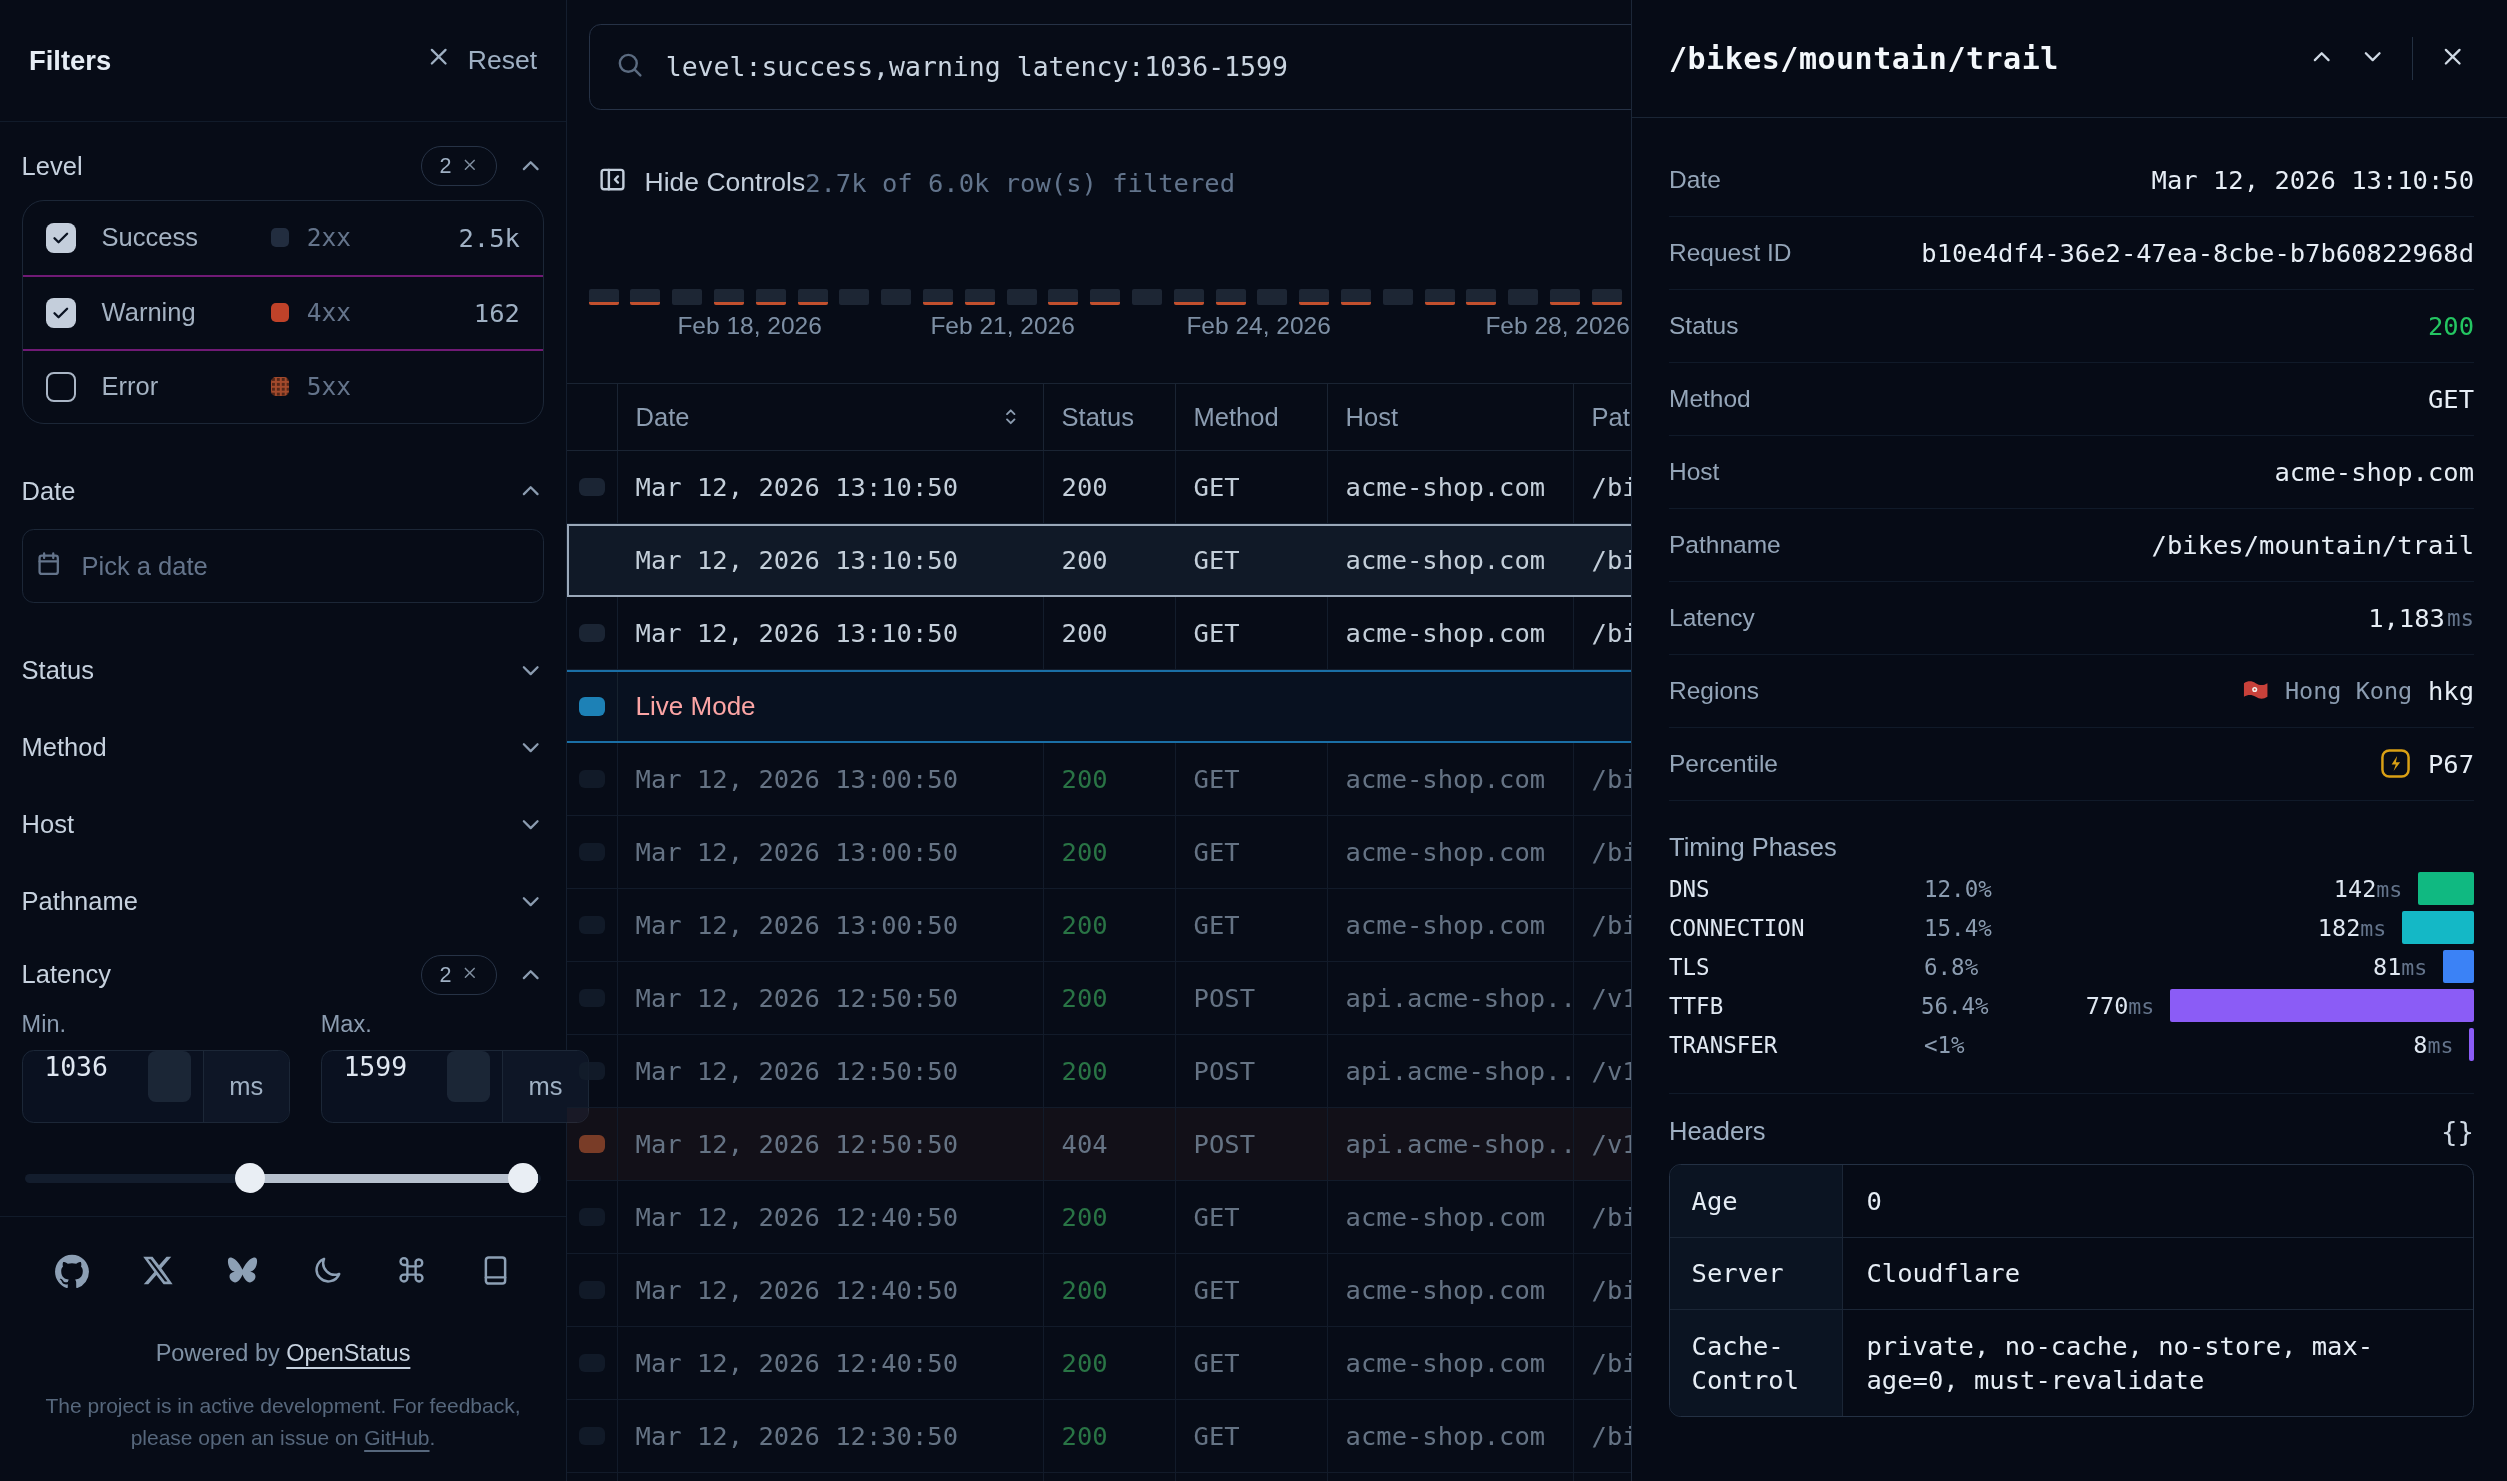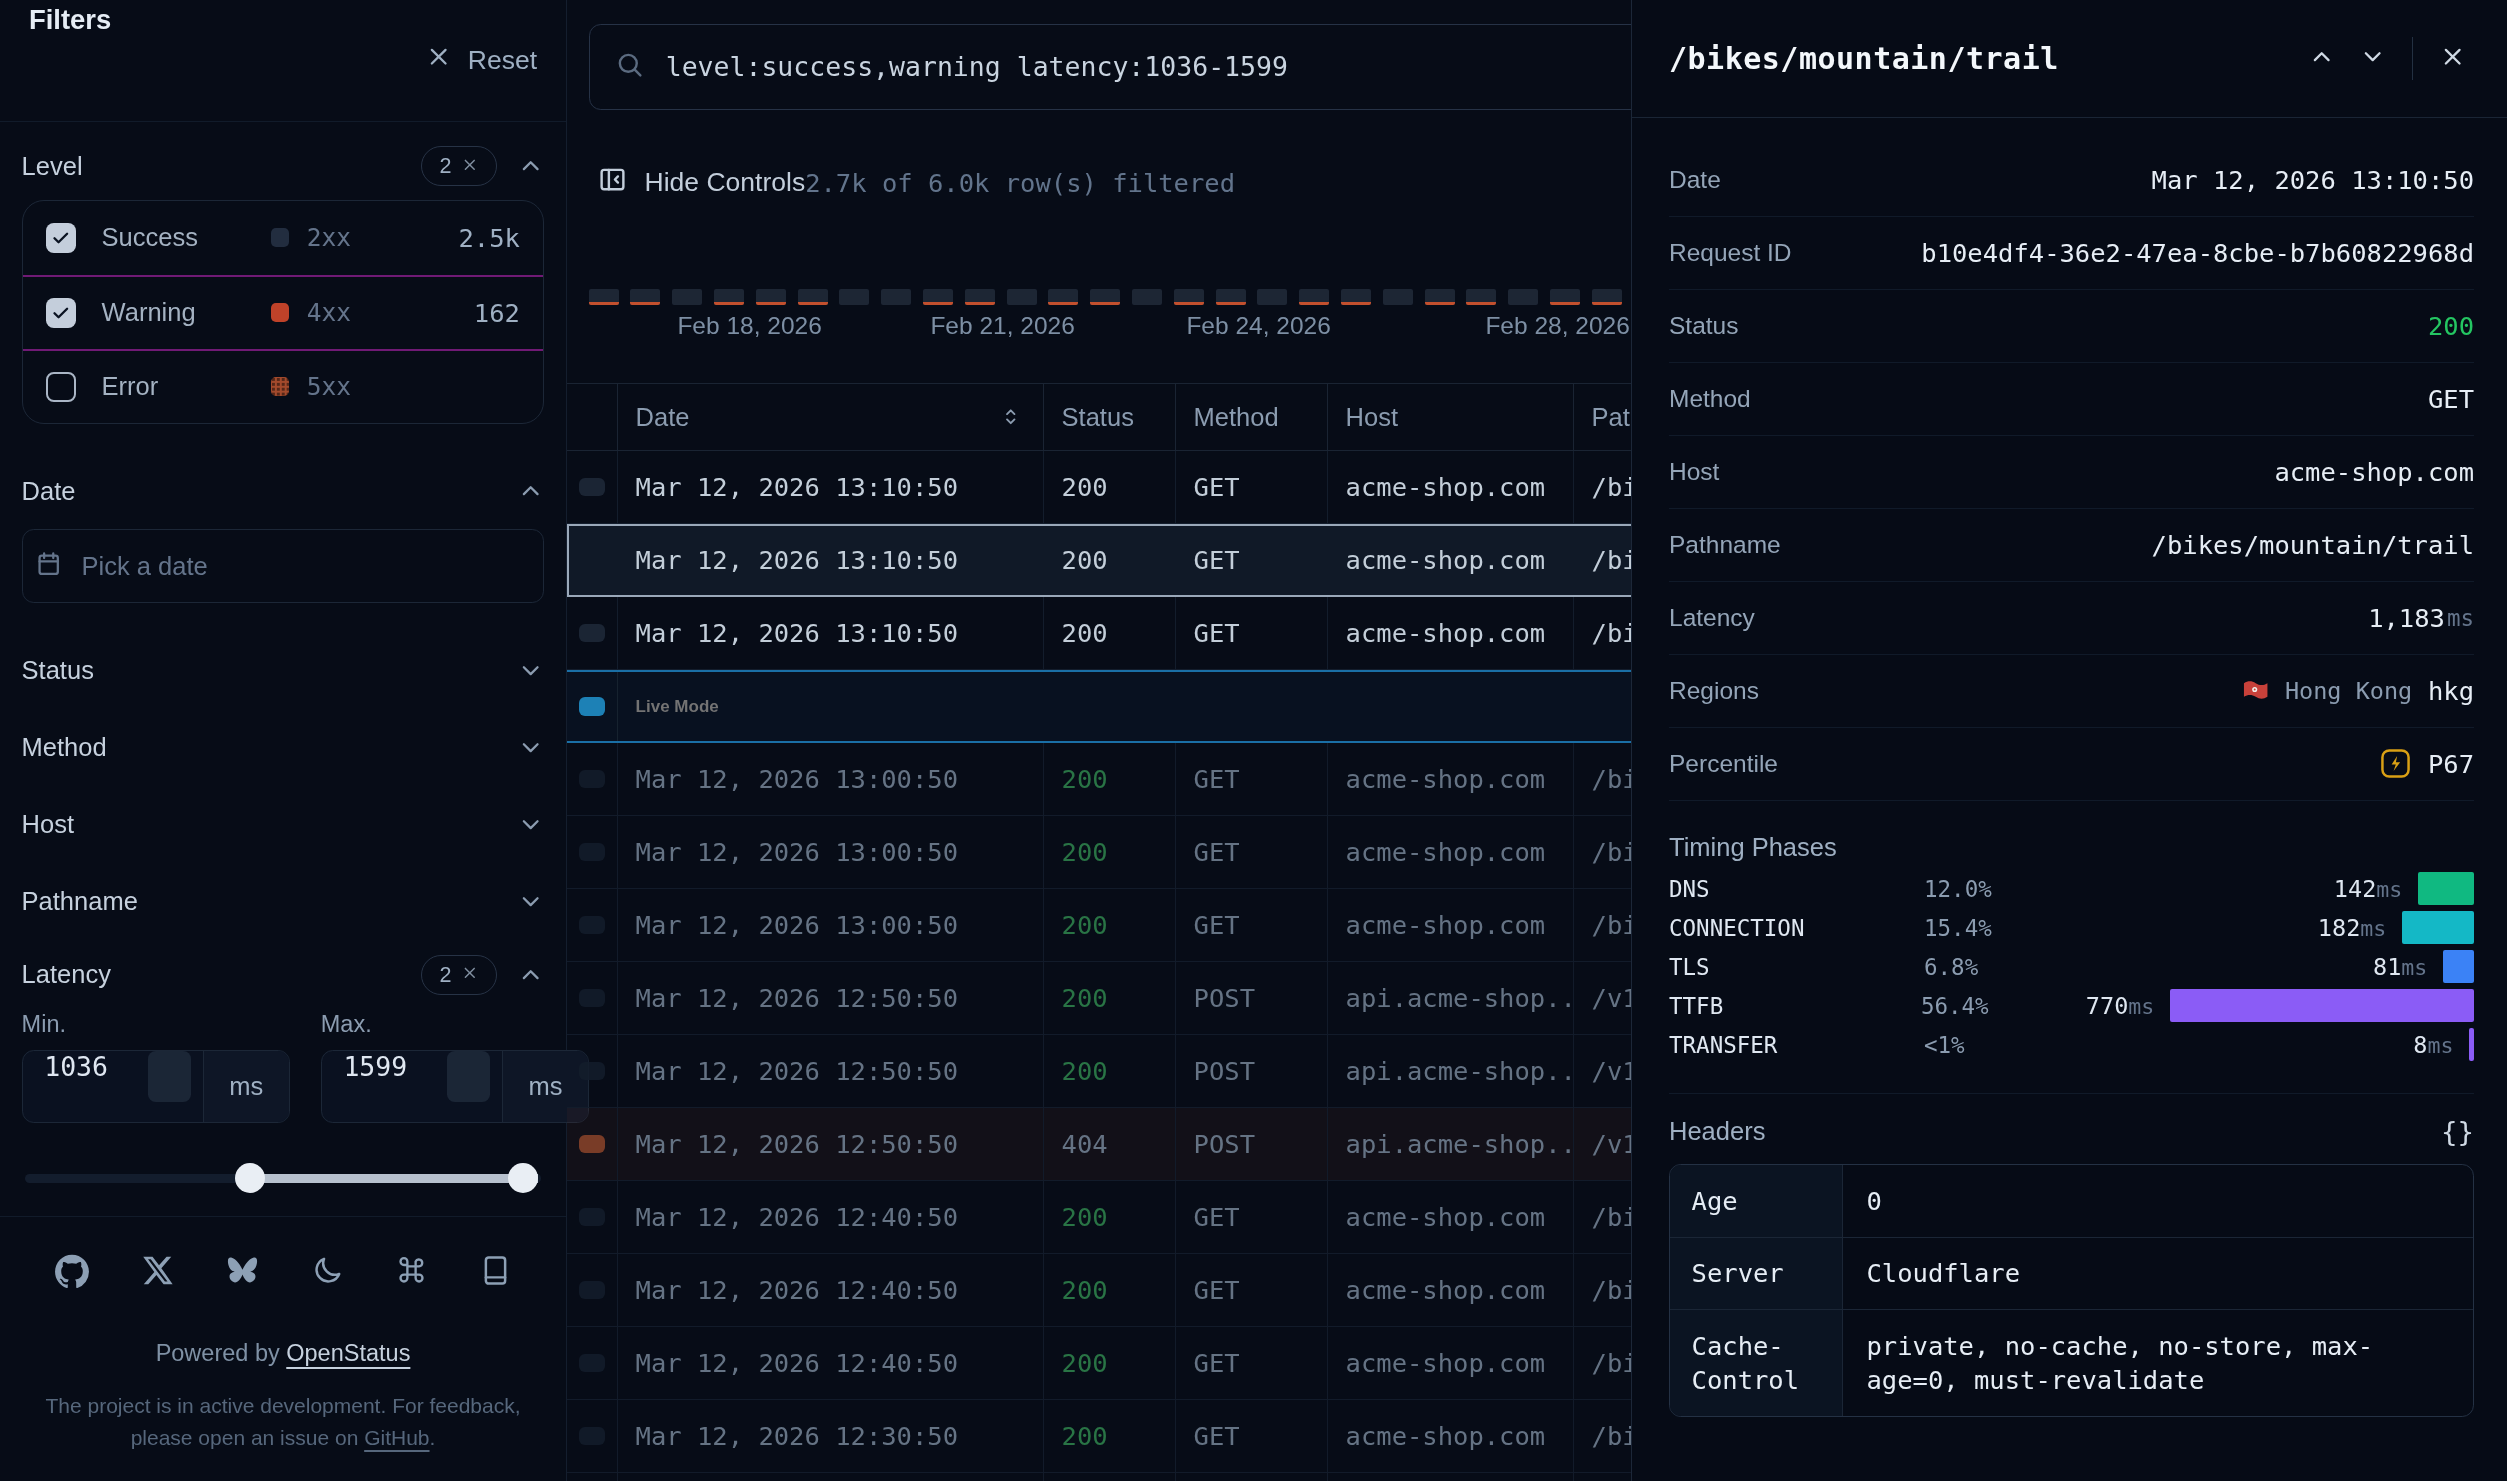--- a/index.html
+++ b/index.html
@@ -6,22 +6,22 @@
   html,body { width:2507px; height:1482px; overflow:hidden; }
   body {
     background:#070c17; color:#e3eaf3;
     font-family:"Liberation Sans", sans-serif;
   }
   .mono { font-family:"DejaVu Sans Mono", monospace; }
   .app { display:flex; width:2507px; height:1482px; }
 
   
   .sidebar { width:567px; flex:0 0 567px; border-right:1px solid #141e2e; display:flex; flex-direction:column; }
-  .sb-header { height:122px; flex:0 0 122px; display:flex; justify-content:space-between;
-    padding:4px 29px; border-bottom:1px solid #111b2a; }
+  .sb-header { height:122px; flex:0 0 122px; display:flex; align-items:center; justify-content:space-between;
+    padding:12px 29px; border-bottom:1px solid #111b2a; }
   .sb-title { font-size:27.4px; font-weight:700; color:#e6edf5; }
   .reset-btn { display:flex; align-items:center; gap:15.7px; color:#9fb0c3; font-size:26.5px; cursor:pointer; }
   .sb-body { padding:0 21.6px; display:flex; flex-direction:column; flex:1; }
   .sec-head { display:flex; align-items:center; height:57px; margin-top:15.7px; }
   .sec-label { font-size:25.5px; font-weight:500; color:#c6d1de; flex:1; }
   .badge { display:inline-flex; align-items:center; gap:9.8px; border:1px solid #273346; border-radius:979px;
     padding:5.9px 17.6px; font-size:21.6px; color:#9fb0c3; margin-right:19.6px; cursor:pointer; }
   .badge svg { opacity:.8 }
   .chev { color:#8b9cb0; display:flex; cursor:pointer; }
   .level-card { border:1px solid #1c2737; border-radius:22px; margin-top:5px; overflow:hidden; }
@@ -98,21 +98,21 @@
   .sel { position:relative; background:#101927; box-shadow:inset 0 0 0 2px #9aa8b9; }
   .sel .td { border-color:transparent; }
   .dim .td > * , .dim .td { opacity:.92; }
   .dim .td { color:#6d7c8e; }
   .dim .st-ok { color:#2c7d49; }
   .dim .rowchip { background:#141d2b; }
   .dim .rowchip.orange { background:#97492b; opacity:.85; }
   .warnrow { background:rgba(170,70,40,.07); }
   .live { background:#081120; border-top:2px solid #1a6fa6; border-bottom:2px solid #1a6fa6; }
   .live .td { border-bottom:0; font-family:"Liberation Sans",sans-serif; }
-  .live .live-label { color:#737373; font-size:17px; font-weight:700; }
+  .live .live-label { color:#fca5a5; font-size:26px; font-weight:400; }
   .live .td { border-right-color:#16222f; }
 
   
   .panel { width:876px; flex:0 0 876px; border-left:1px solid #1c2738; display:flex; flex-direction:column; background:#060b16; }
   .p-header { height:118px; flex:0 0 118px; border-bottom:1px solid #1a2535; display:flex; align-items:center; padding:0 29px 0 37px; }
   .p-title { flex:1; font-size:30px; font-weight:700; color:#f3f7fb; letter-spacing:0.5px; }
   .pnav { width:51px; height:51px; display:flex; align-items:center; justify-content:center; color:#cfd9e4; cursor:pointer; border-radius:7.8px; }
   .p-div { width:1px; height:43px; background:#233041; margin:0 13.7px; }
   .p-body { padding:25.5px 33px 0 37px; }
   .f-row { height:73px; display:flex; align-items:center; justify-content:space-between; border-bottom:1px solid #101a29; }

